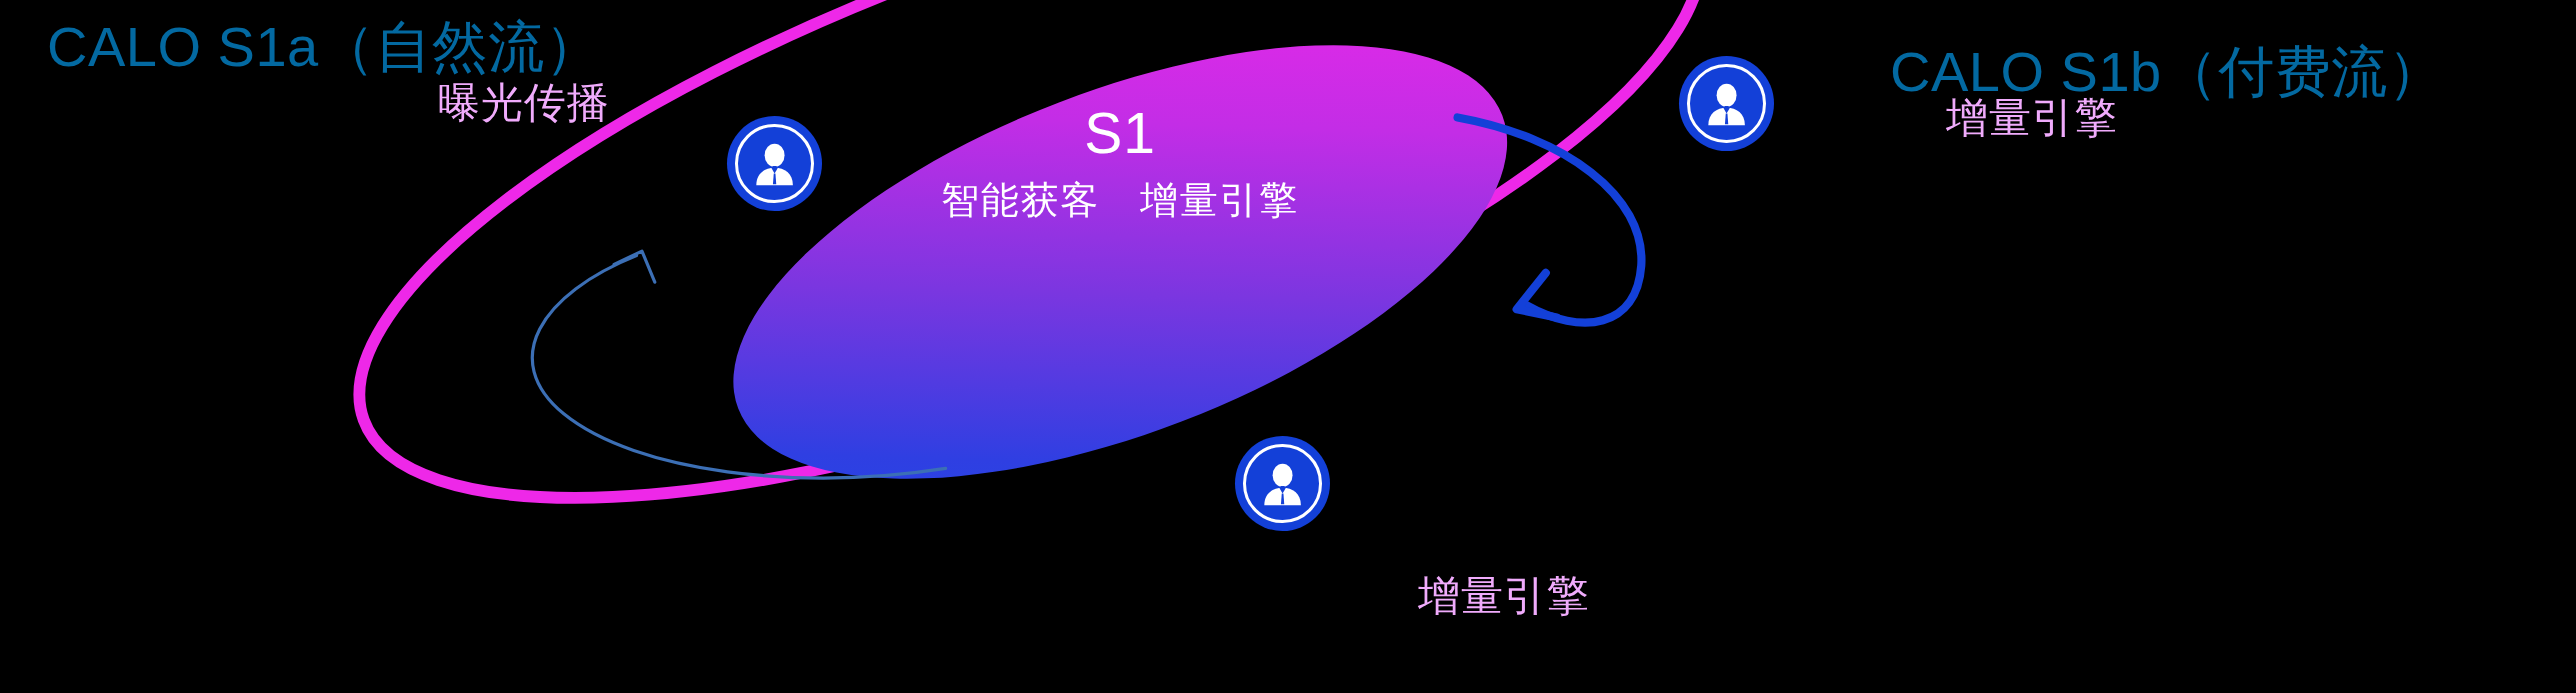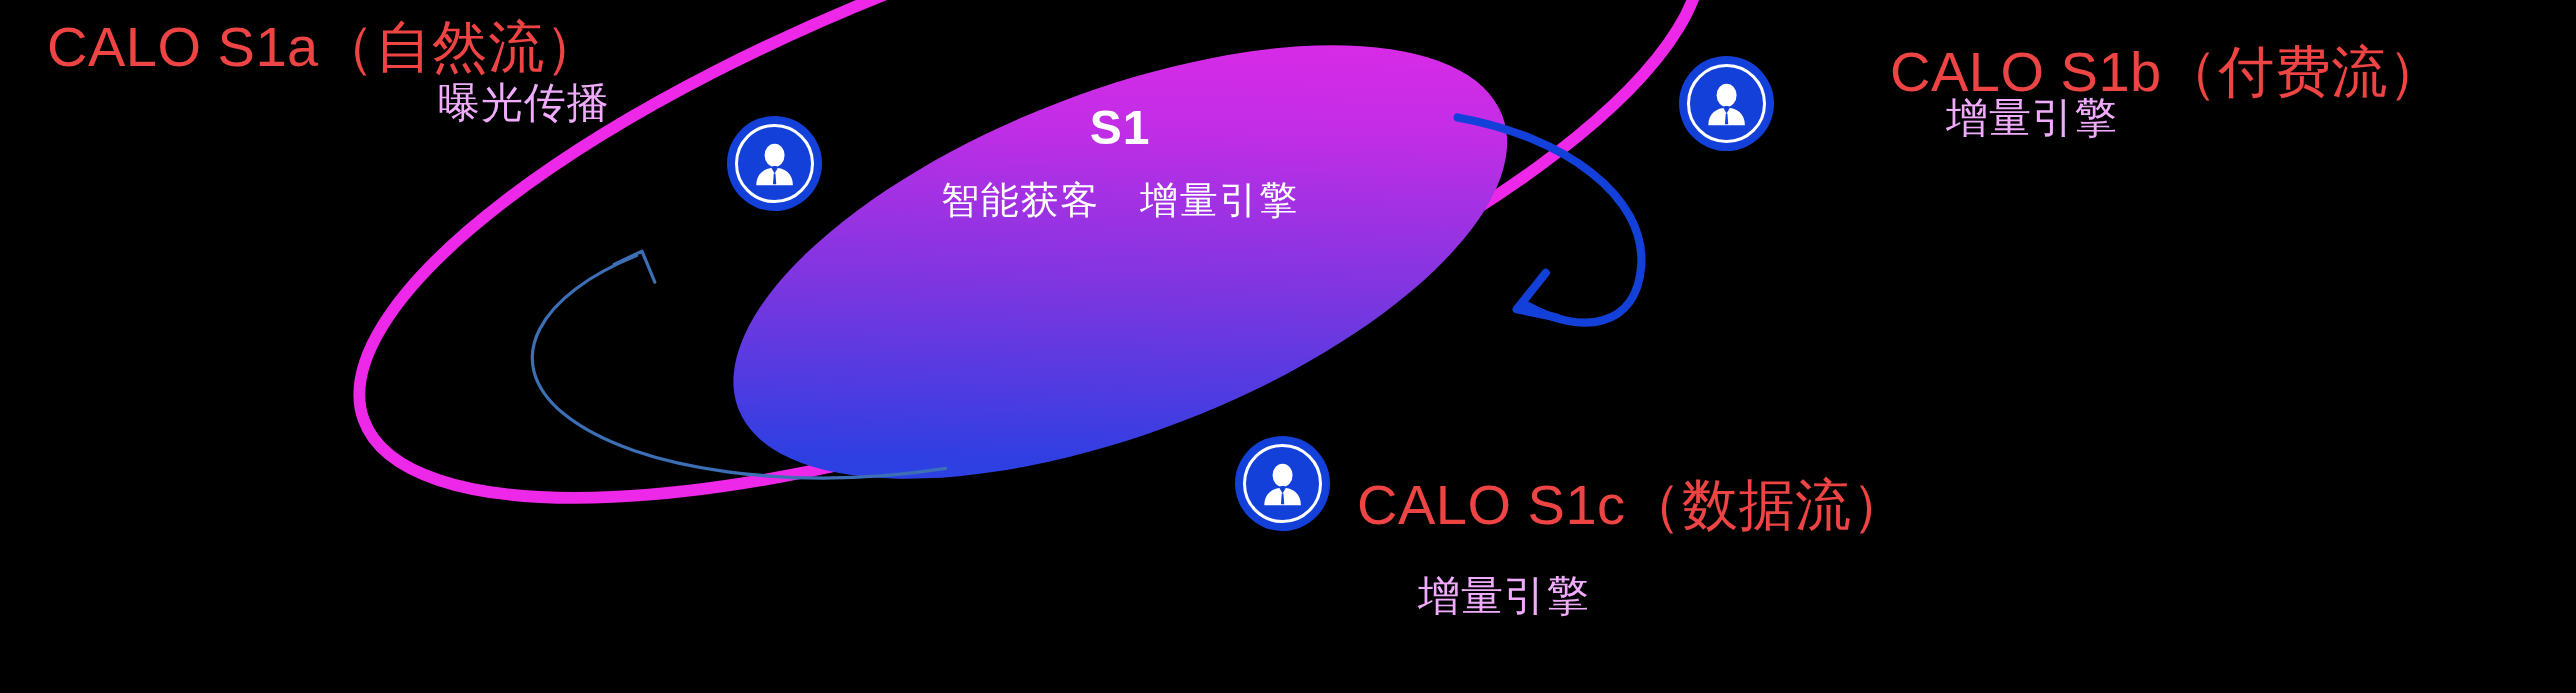--- a/index.html
+++ b/index.html
@@ -25,41 +25,41 @@
     width: 2576px;
     height: 694px;
   }
   .lbl {
     position: absolute;
     white-space: pre;
     line-height: 1.05;
     user-select: none;
   }
   .lbl-title {
-    color: #ef4444;
+    color: #0369a1;
     font-size: 56px;
     letter-spacing: 0.5px;
     font-weight: 400;
   }
   .lbl-sub {
     color: #f0abfc;
     font-size: 42px;
     font-weight: 400;
     letter-spacing: 0.9px;
   }
   .core-text {
     position: absolute;
     text-align: center;
     color: #FFFFFF;
     user-select: none;
   }
   #core-s1 {
-    font-size: 48px;
+    font-size: 57px;
     letter-spacing: 0.9px;
-    font-weight: 700;
+    font-weight: 400;
   }
   #core-tag {
     font-size: 38px;
     letter-spacing: 1.8px;
     font-weight: 400;
   }
   .node {
     position: absolute;
     border-radius: 50%;
     background: #1340D8;
@@ -155,17 +155,16 @@
 
   <div id="core-s1" class="core-text" style="left:929px; top:100px; width:382px;">S1</div>
   <div id="core-tag" class="core-text" style="left:820px; top:175px; width:600px;text-align:center;">智能获客　增量引擎</div>
 
   <div class="lbl lbl-title" style="left:47px; top:18px;">CALO S1a（自然流）</div>
   <div class="lbl lbl-sub" style="left:438px; top:81px;">曝光传播</div>
 
   <div class="lbl lbl-title" style="left:1890px; top:35px;margin-top:8px;">CALO S1b（付费流）</div>
   <div class="lbl lbl-sub" style="left:1946px; top:96px;">增量引擎</div>
 
-  <div class="lbl lbl-title" style="left:1357px; top:476px;">CALO S1c（数据流）</div>
   <div class="lbl lbl-sub" style="left:1418px; top:574px;">增量引擎</div>
 
 </div>
 
 
 </body></html>

